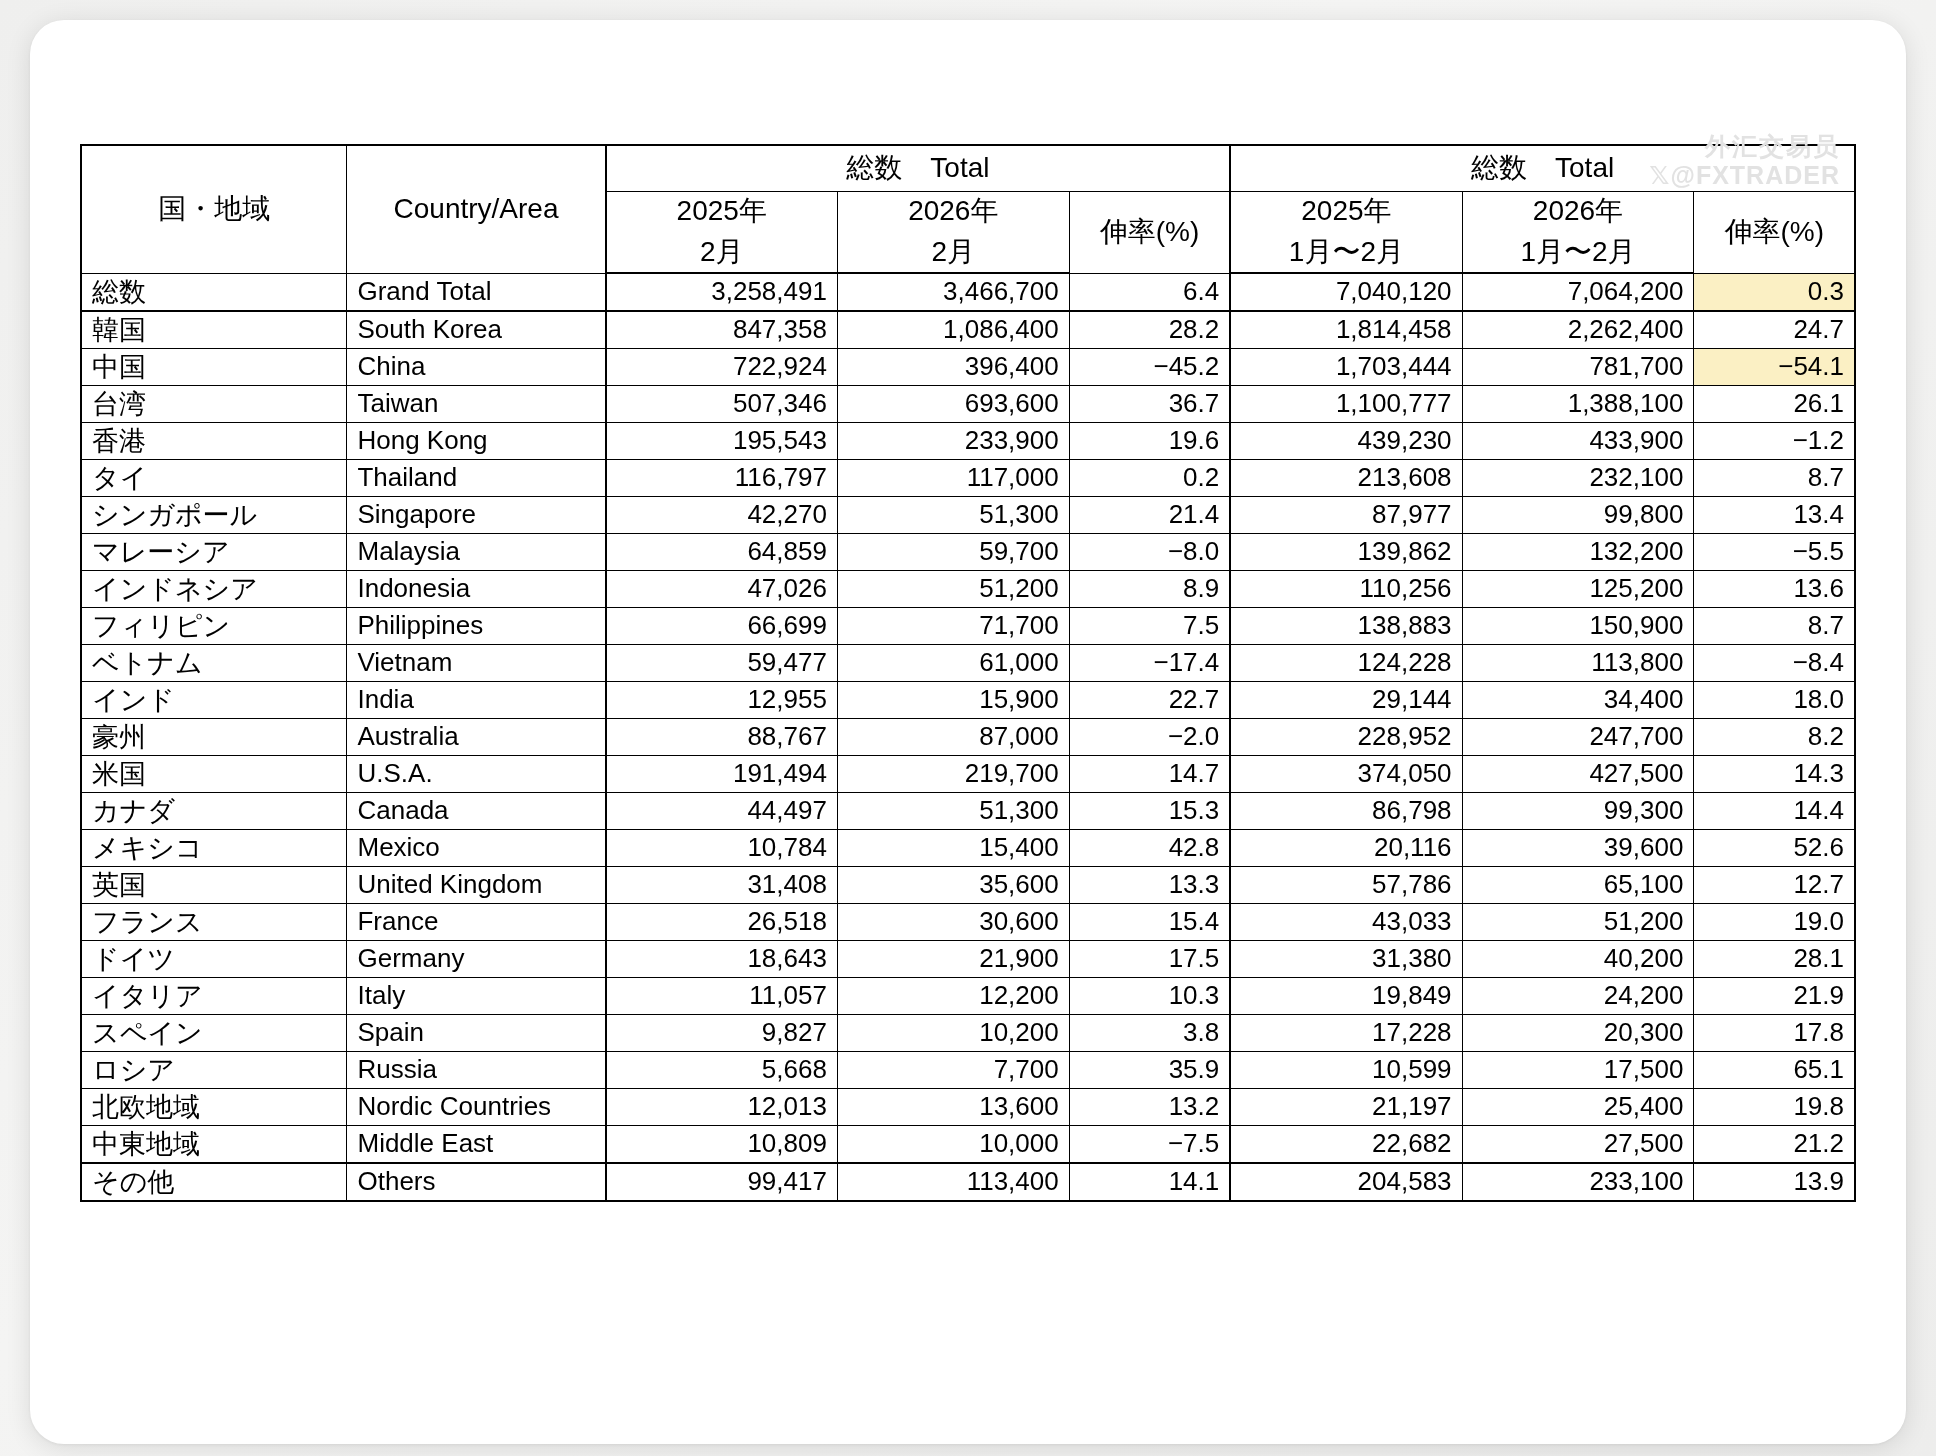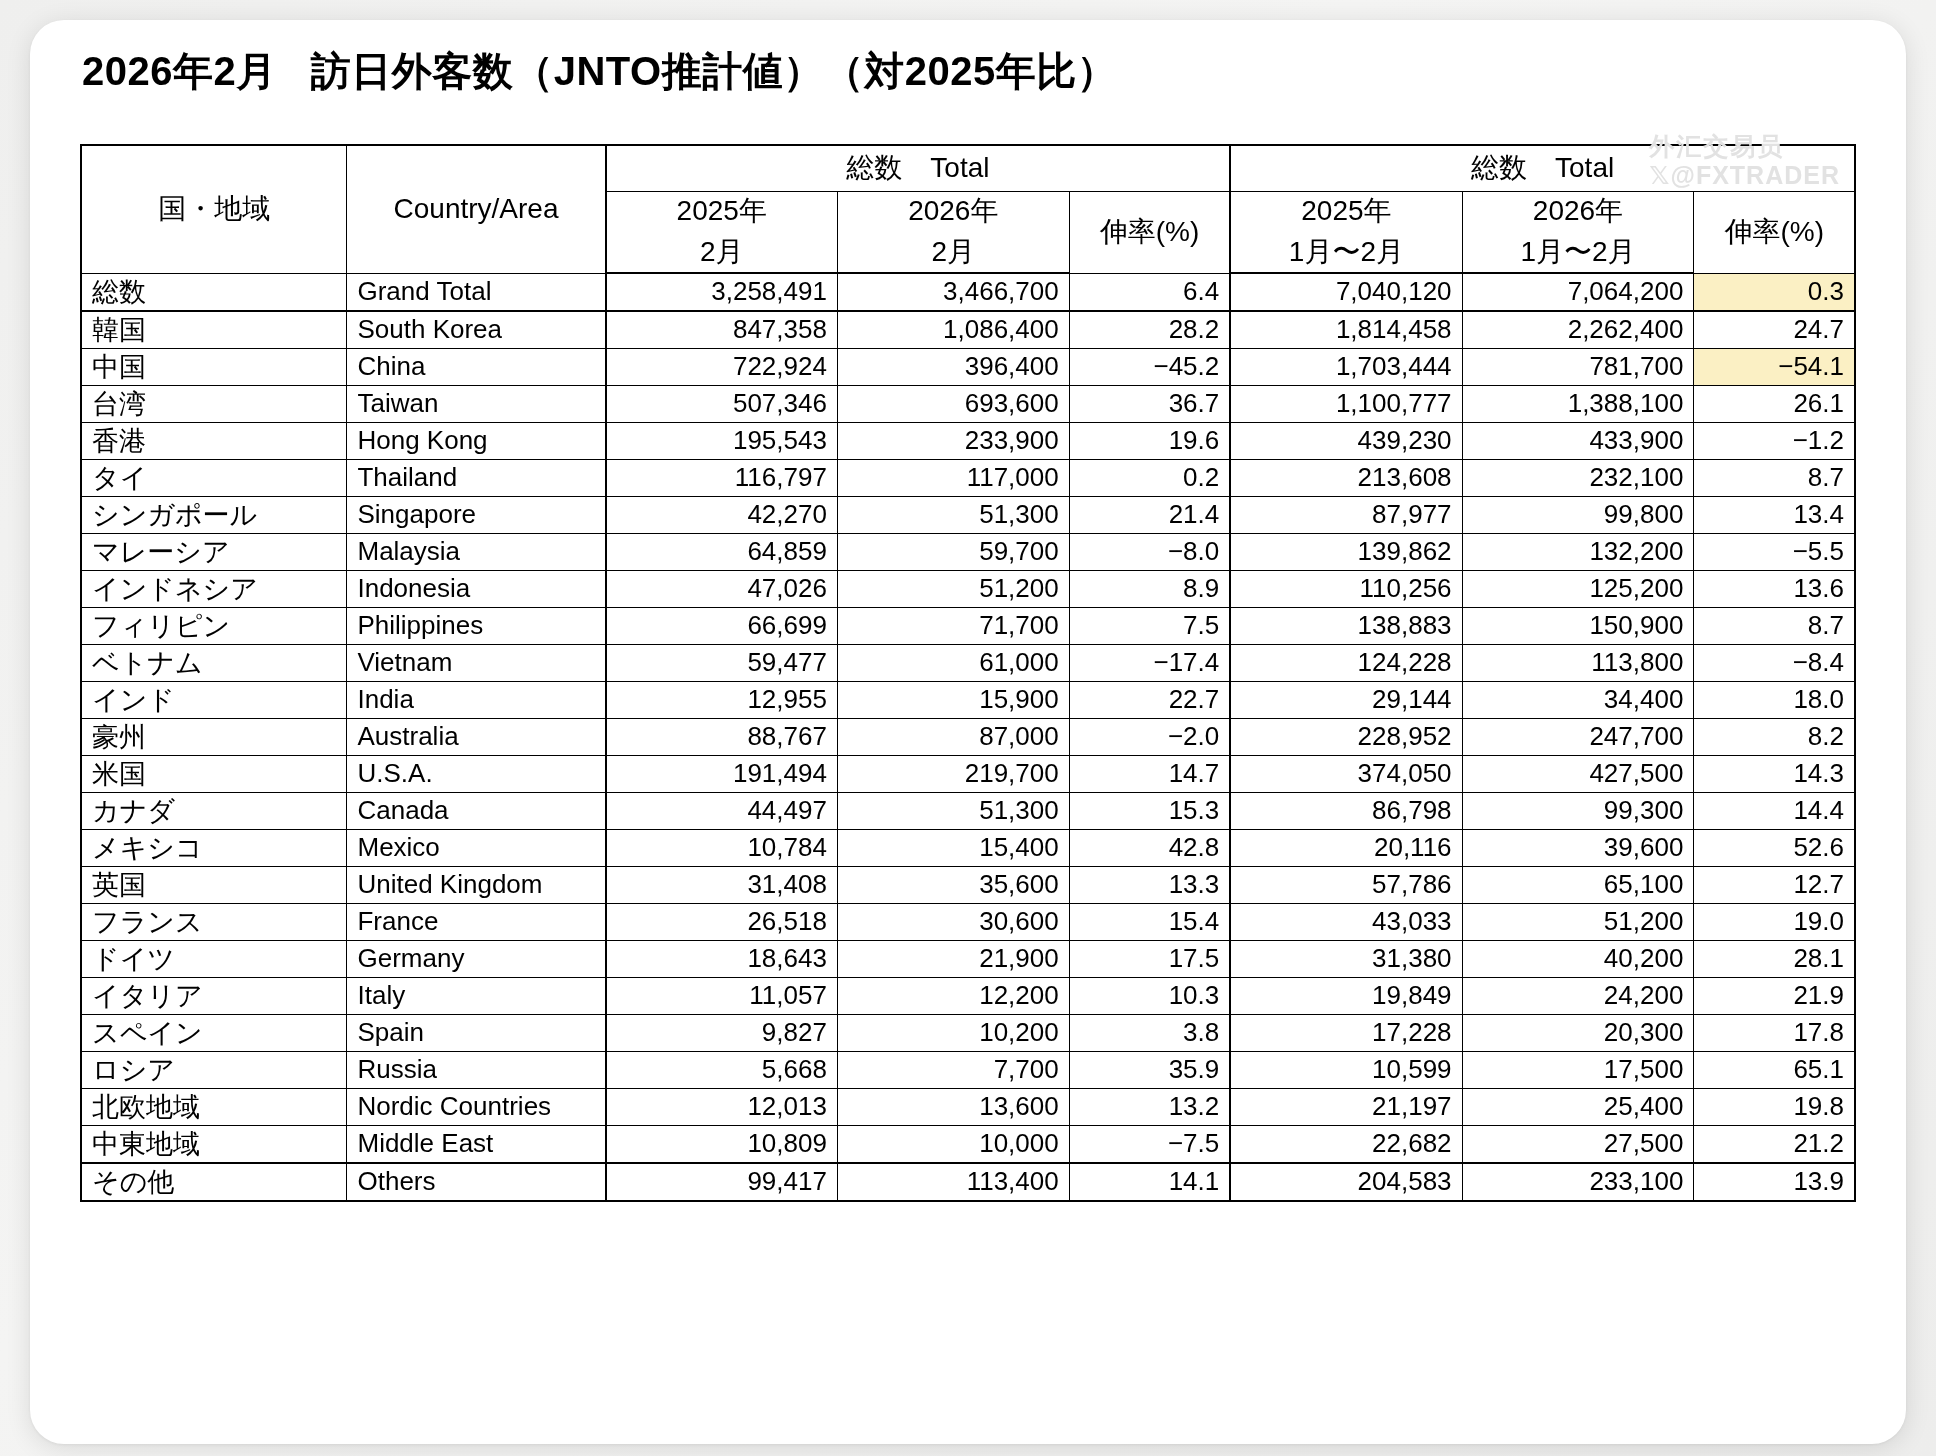--- a/index.html
+++ b/index.html
@@ -33,21 +33,21 @@
   }
   .title-ja .gap { display:inline-block; width: 34px; }
   .title-en {
     position: absolute; left: 52px; top: 80px;
     font-size: 26px; color: #000; white-space: nowrap;
   }
 
   
   .wm-tr {
     position: absolute; right: 66px; top: 112px;
-    color: #e2e2e2;
+    text-align: right; color: #e2e2e2;
     font-weight: bold; line-height: 1.16;
     user-select: none; pointer-events: none; z-index: 5;
   }
   .wm-tr .l1 { font-size: 25px; letter-spacing: 2px; }
   .wm-tr .l2 { font-size: 25px; letter-spacing: 1px; }
 
   .wm-center {
     position: absolute; left: 890px; top: 685px;
     display: flex; align-items: center; gap: 10px;
     color: #ffffff; font-size: 54px; font-weight: bold;
@@ -98,23 +98,20 @@
   col.c-n    { width: 190px; }
   col.c-p    { width: 132px; }
 </style>
 </head>
 <body>
 
 <div id="page">
   <div id="card">
     <div id="inner">
 
-      <div class="title-ja">
-        <span>2026年2月</span><span class="gap"></span><span>訪日外客数（JNTO推計値）（対2025年比）</span>
-      </div>
 
       <div class="wm-tr">
         <div class="l1">外汇交易员</div>
         <div class="l2">𝕏@FXTRADER</div>
       </div>
 
 
       <div id="tbl-wrap">
         <table class="jnto">
           <colgroup>

